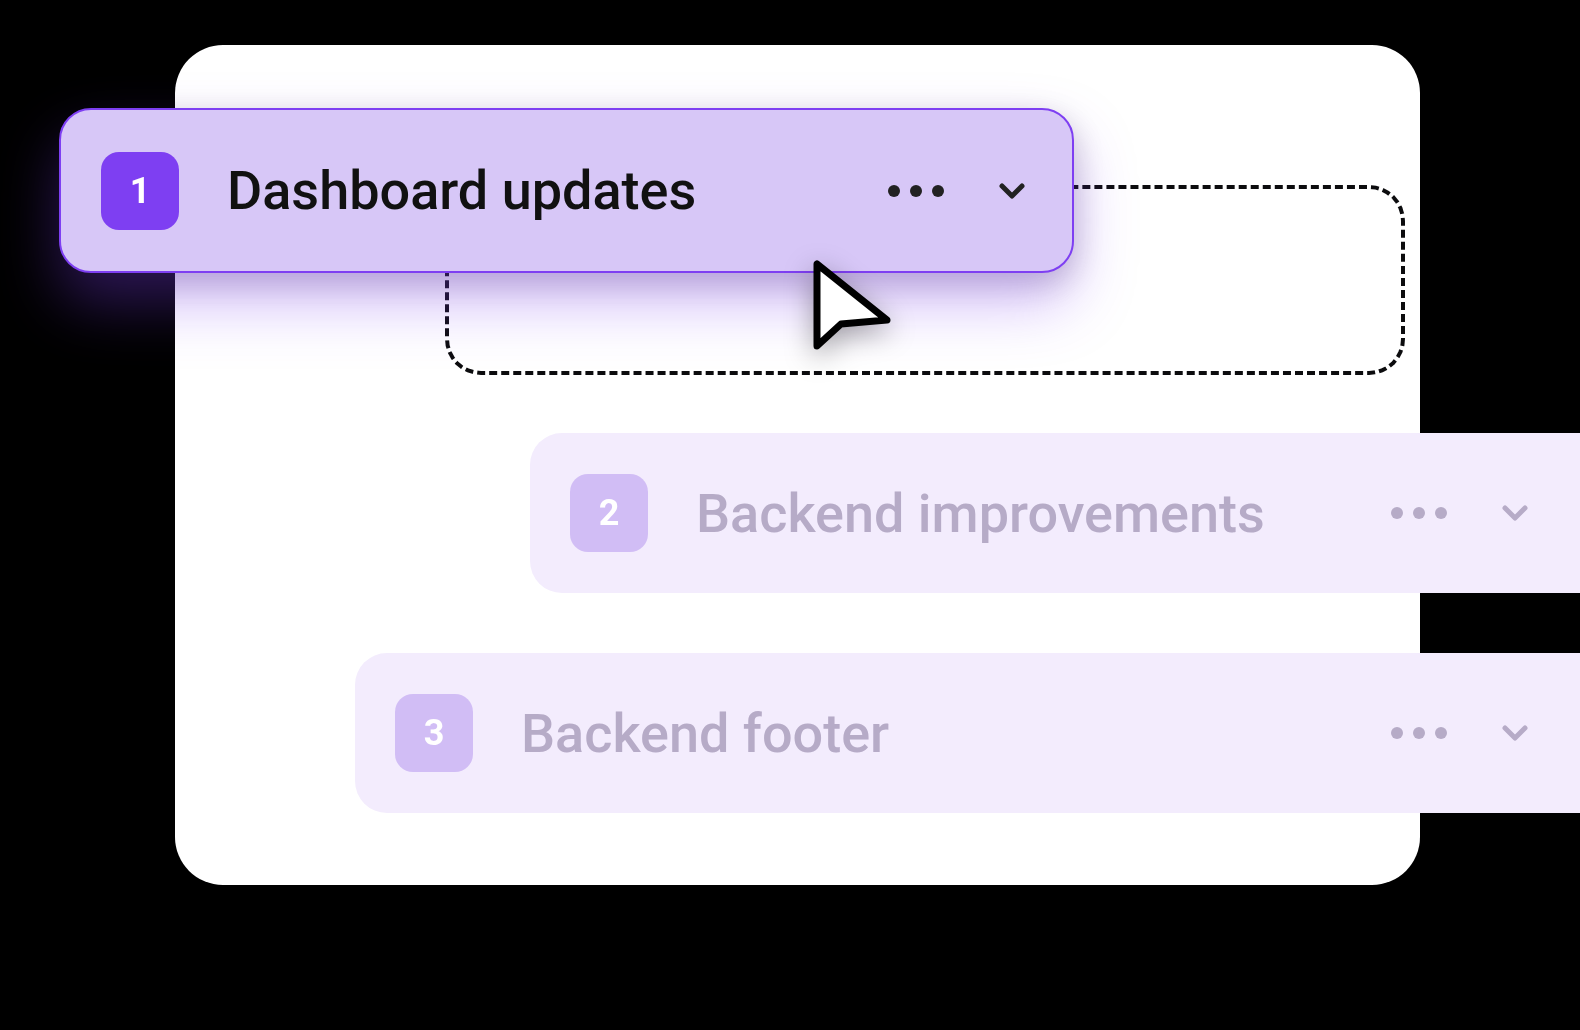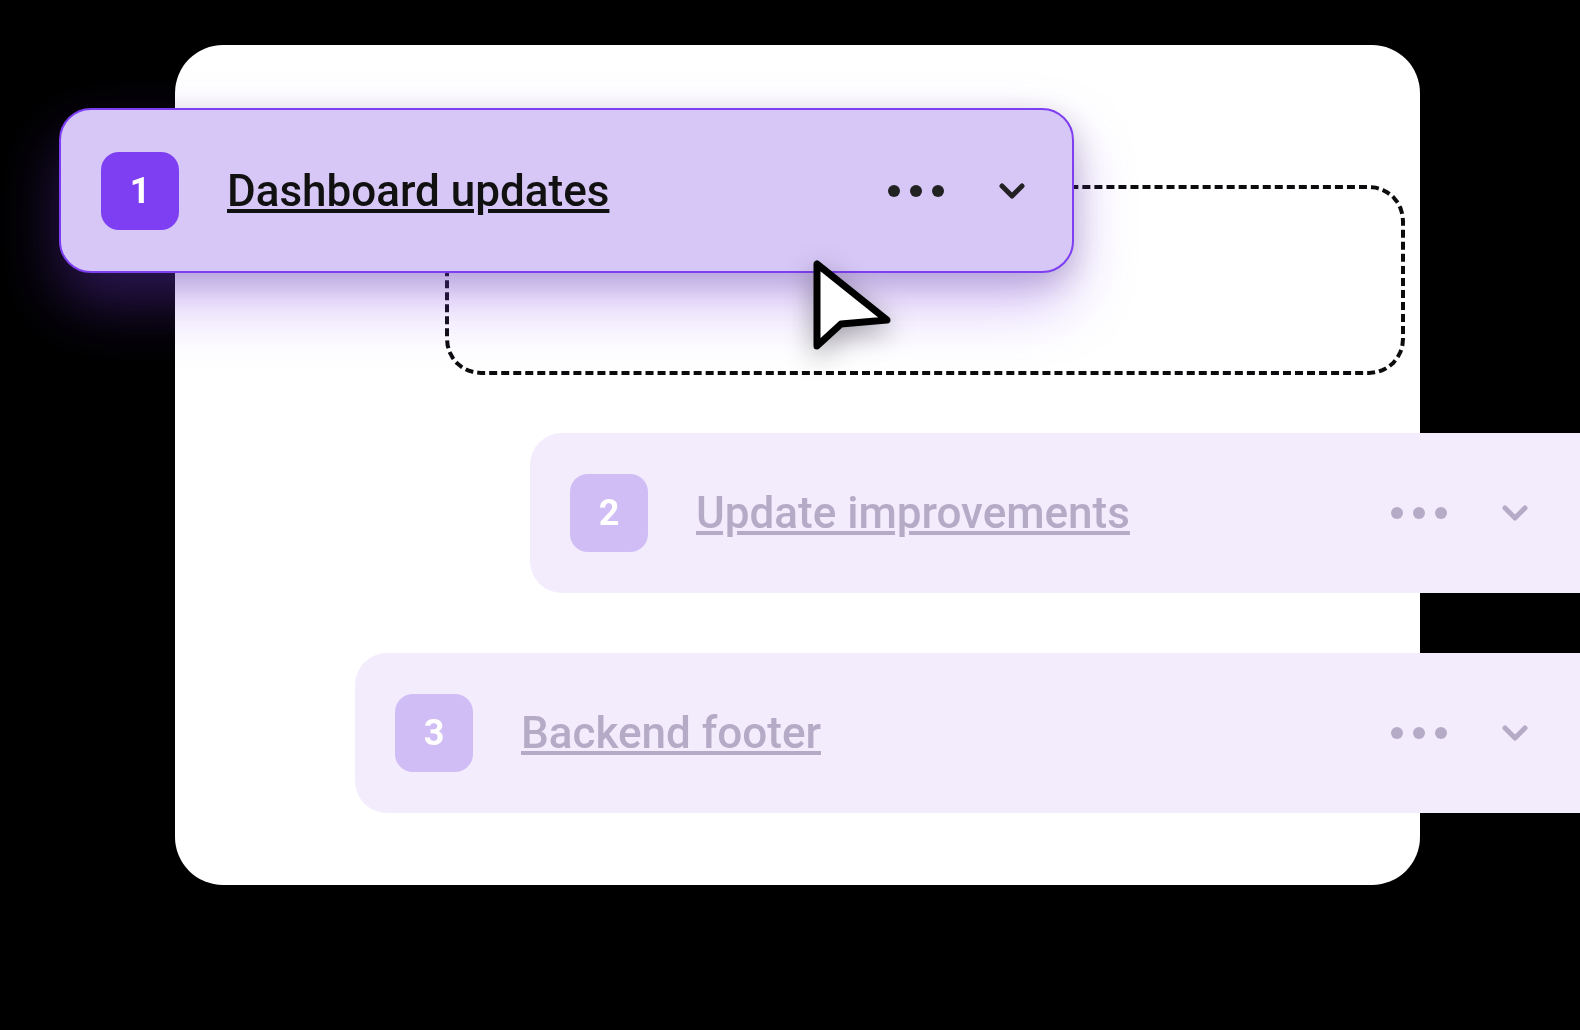--- a/index.html
+++ b/index.html
@@ -55,24 +55,23 @@
     justify-content: center;
     font-size: 36px;
     font-weight: 700;
     color: #fff;
     flex-shrink: 0;
   }
   .num-badge.primary { background: #7e3ff2; }
   .num-badge.faded { background: #d1bdf5; }
   .row-title {
     flex: 1;
-    font-size: 44px;
+    font-size: 54px;
     font-weight: 500;
     color: #111;
-    text-decoration: underline;
   }
   .row-title.faded {
     color: #b6abc7;
   }
   .actions {
     display: flex;
     align-items: center;
     gap: 48px;
     flex-shrink: 0;
   }
@@ -128,21 +127,21 @@
 </style>
 </head>
 <body>
 
 <div class="panel">
 
   <div class="dropzone"></div>
 
   <div class="list-row row-2">
     <div class="num-badge faded">2</div>
-    <div class="row-title faded">Update improvements</div>
+    <div class="row-title faded">Backend improvements</div>
     <div class="actions">
       <div class="dots faded">
           <span></span>
           <span></span>
           <span></span>
         </div>
       <div class="chevron">
         <svg width="40" height="40" viewBox="0 0 24 24" fill="none" stroke="#b6abc7" stroke-width="3" stroke-linecap="round" stroke-linejoin="round">
             <polyline points="6 9 12 15 18 9"></polyline>
           </svg>

